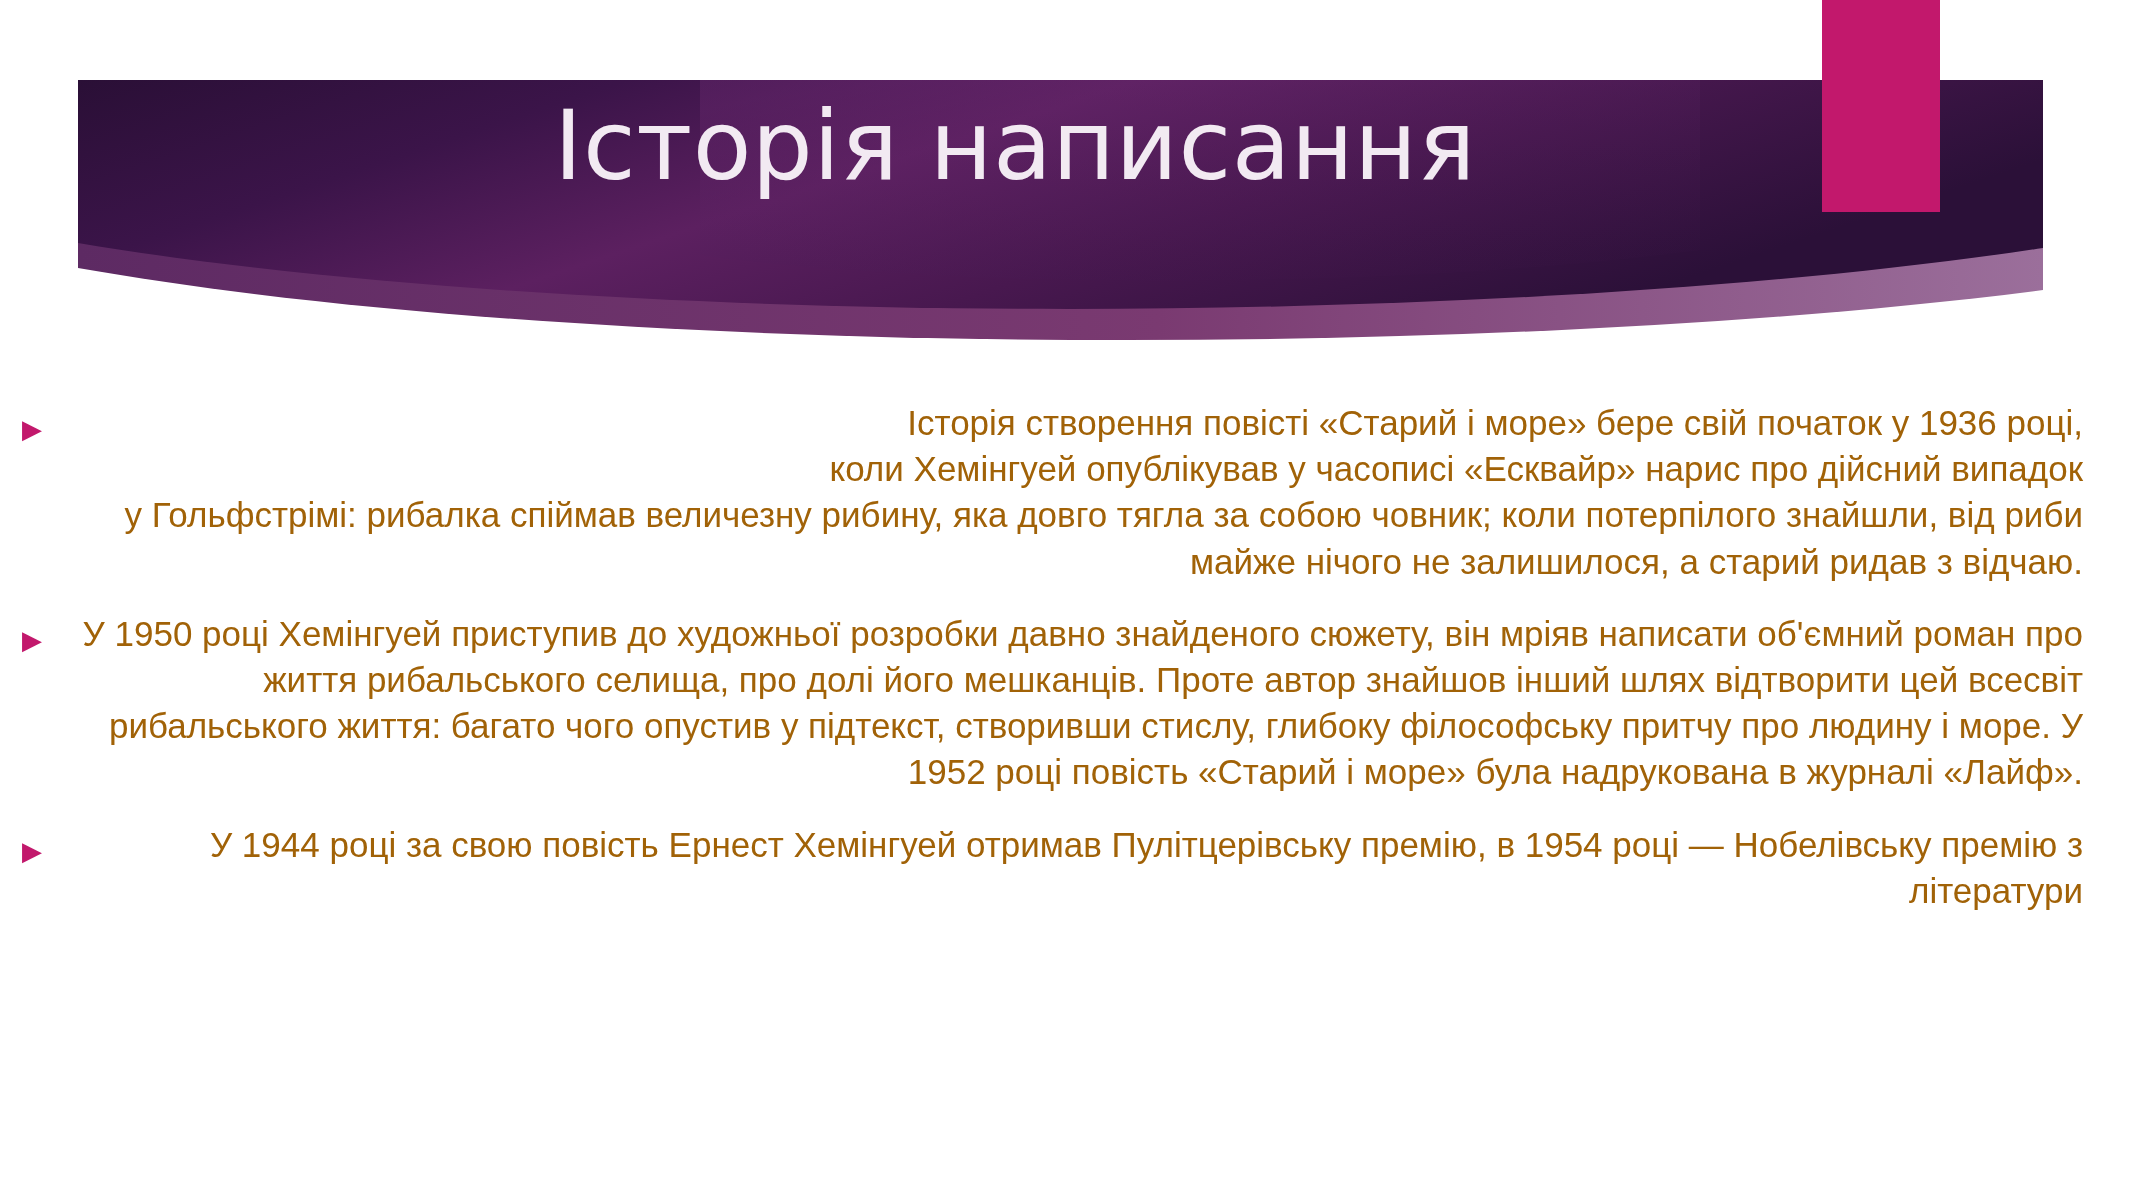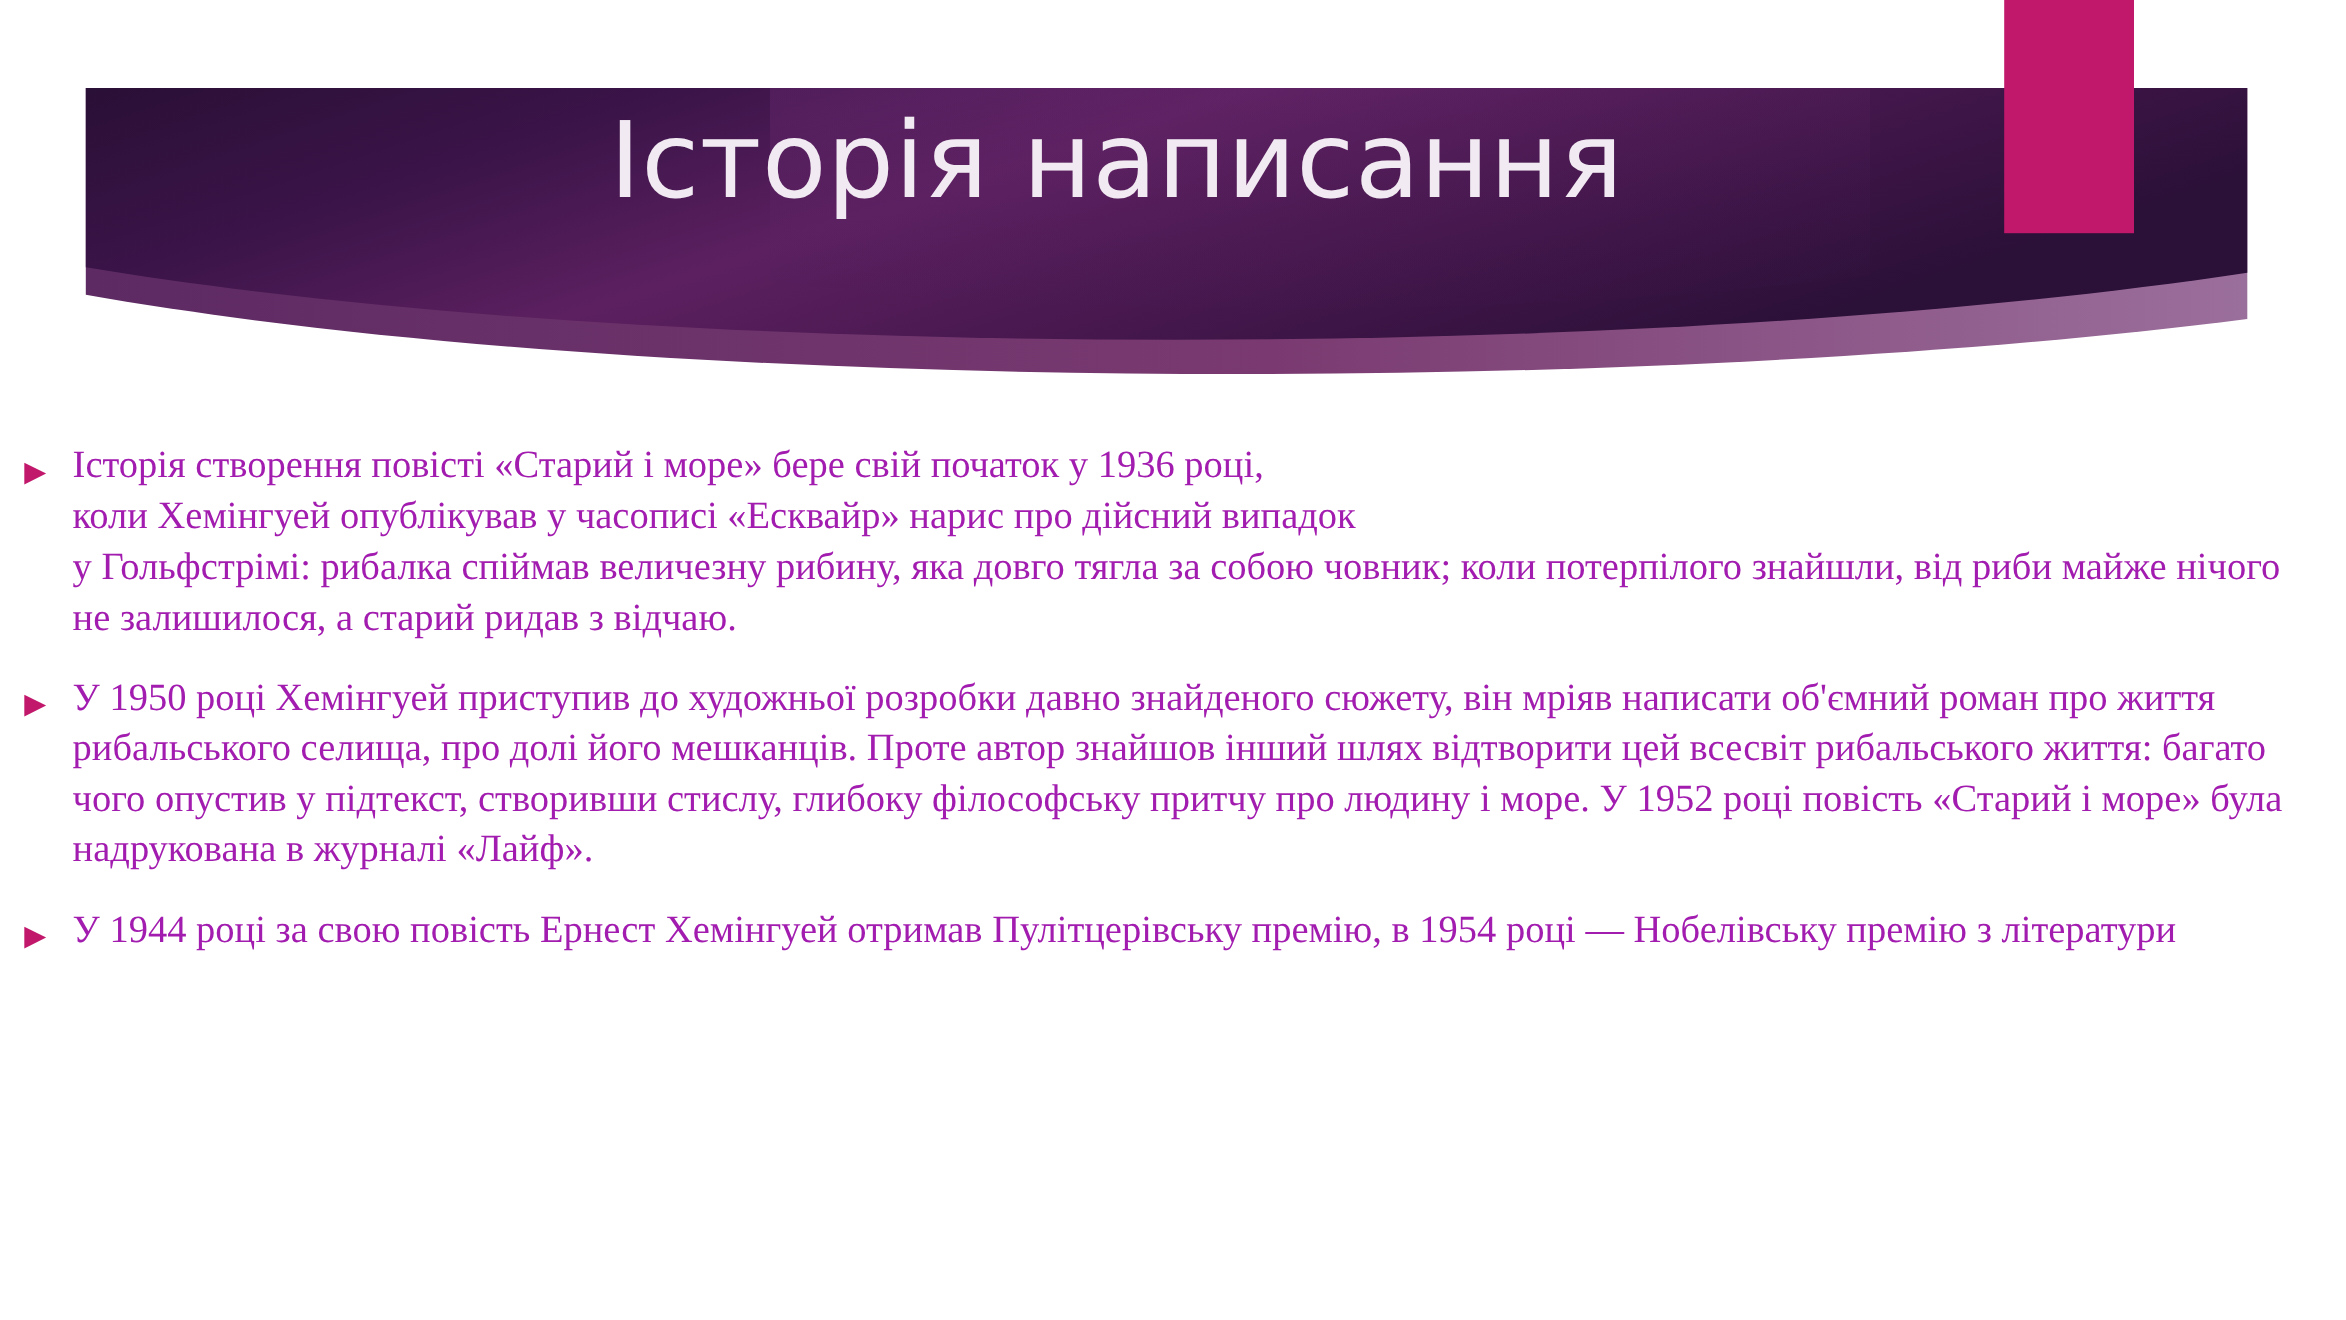--- a/index.html
+++ b/index.html
@@ -85,25 +85,26 @@
     width: 44px;
     padding-top: 16px;
     color: #c2186c;
     font-size: 26px;
     line-height: 1;
     text-align: left;
   }
 
   .bullet-text {
     flex: 1 1 auto;
-    color: #a21caf;
+    color: #a16207;
     font-size: 35px;
     line-height: 1.32;
-    font-family: Liberation Serif, serif;
+    font-family: Liberation Sans, sans-serif;
     white-space: pre-line;
+    text-align: right;
   }
 </style>
 </head>
 <body>
 
 <div class="slide">
 
   <div class="banner-wrap">
 
     <svg class="banner-svg" width="2133" height="400" viewBox="0 0 2133 400" xmlns="http://www.w3.org/2000/svg">

